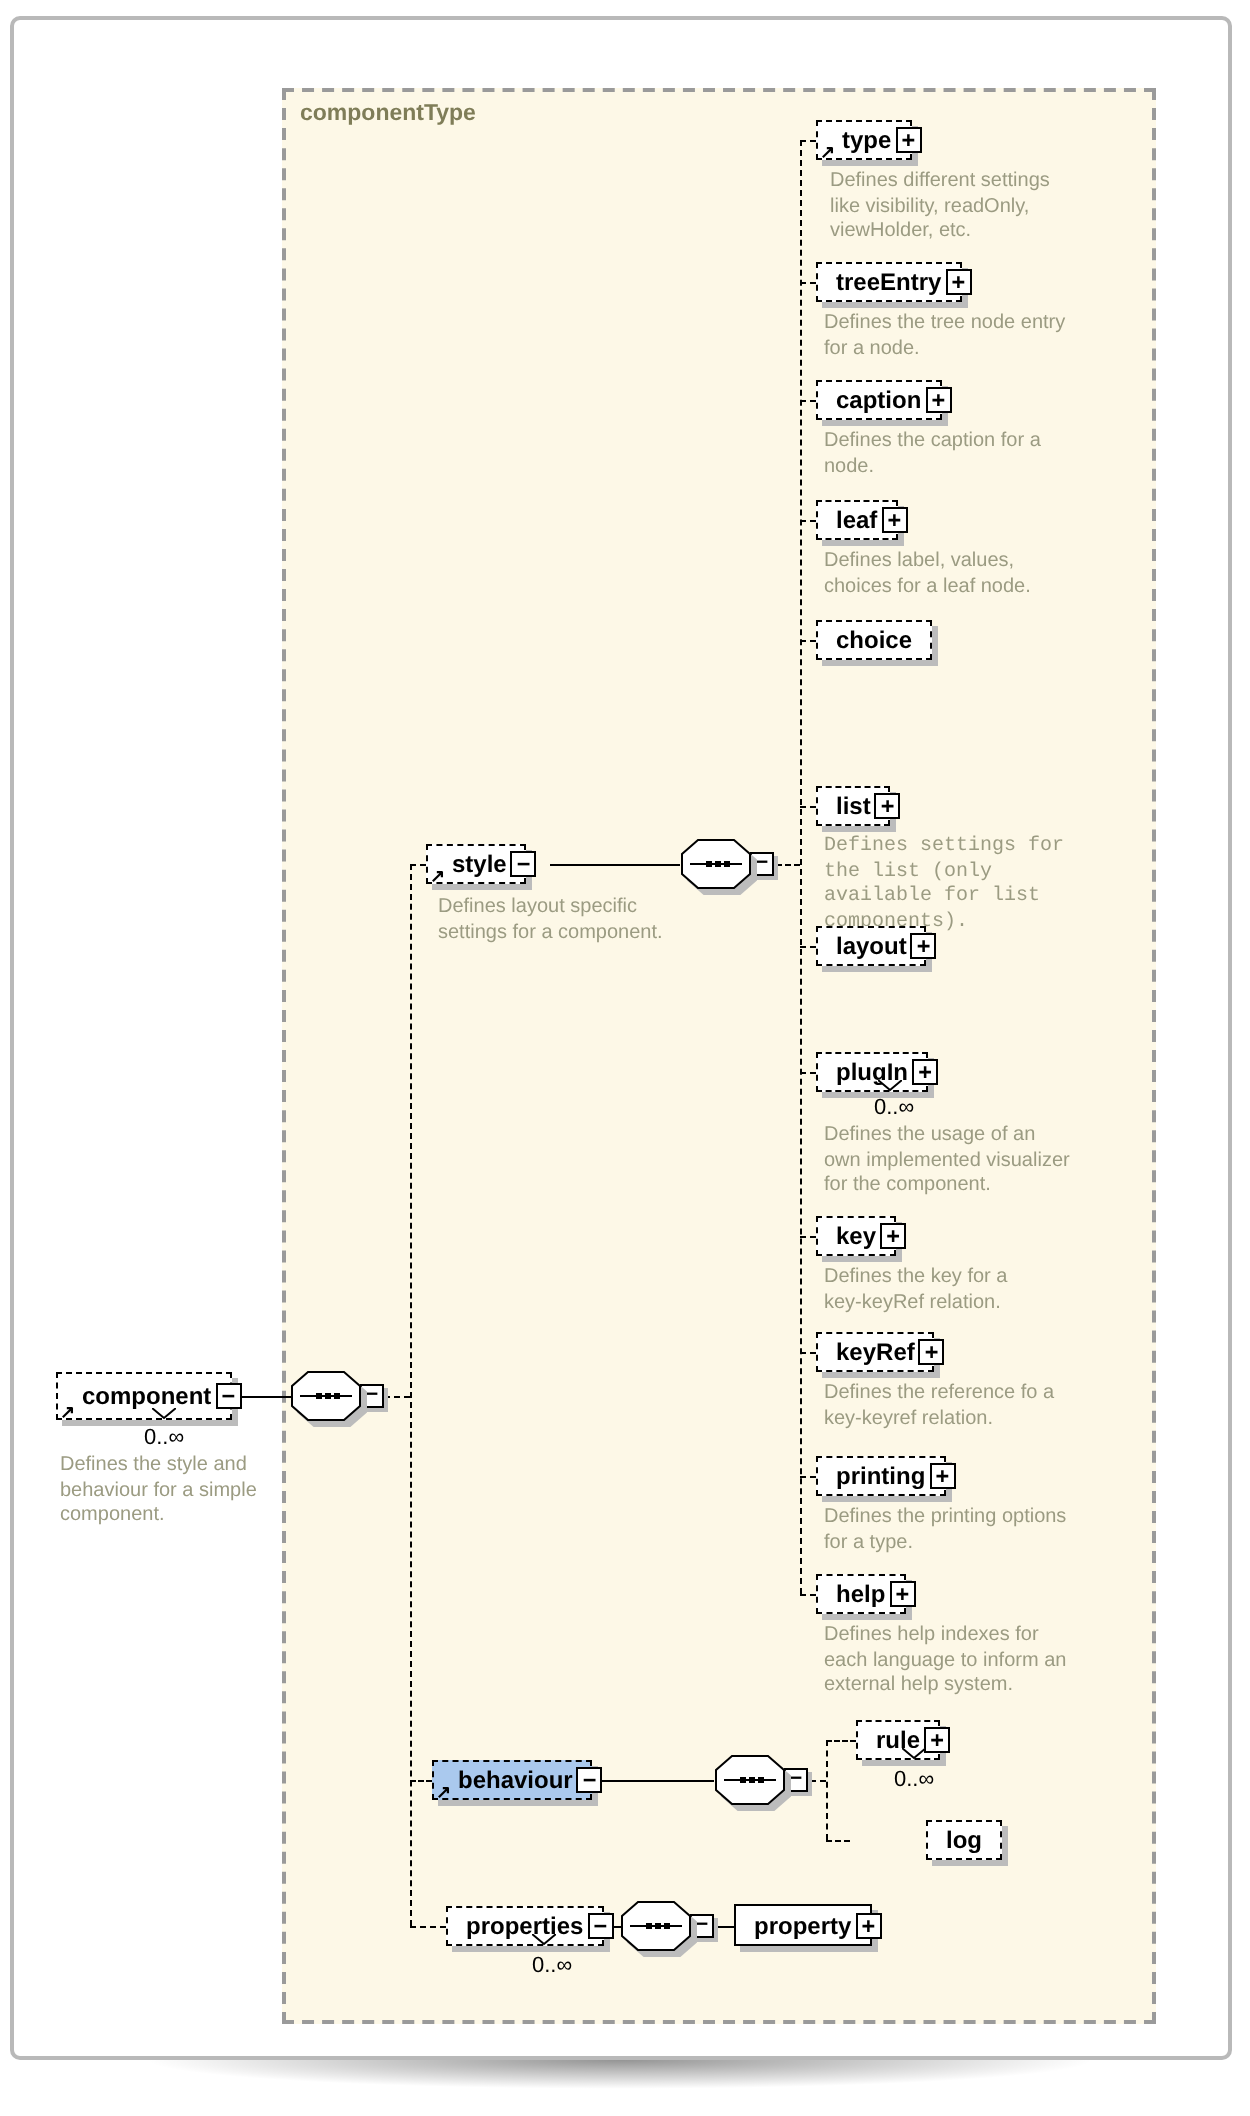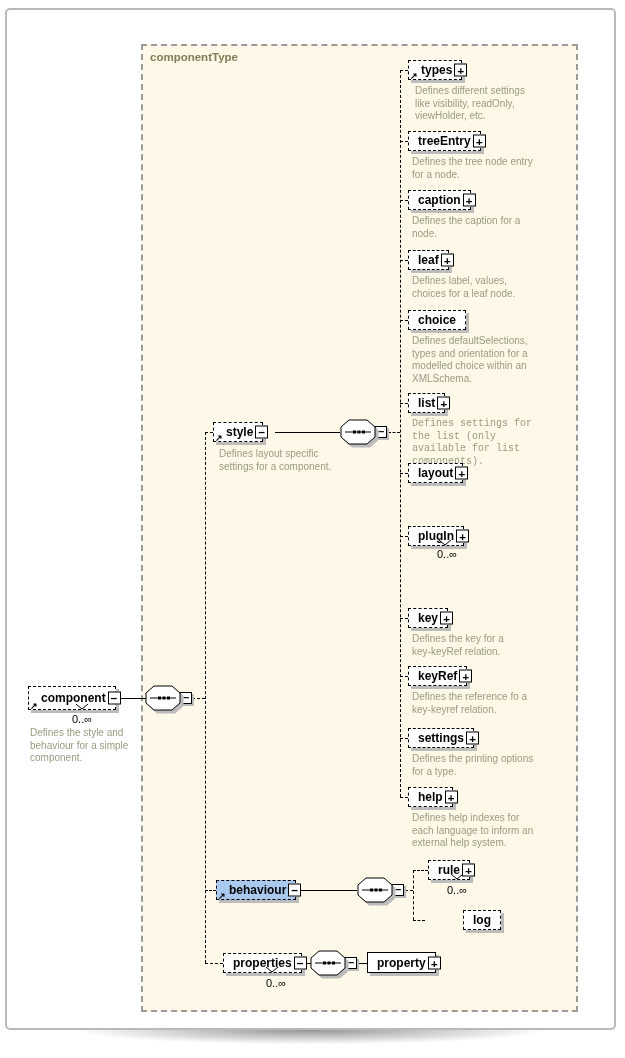--- a/index.html
+++ b/index.html
@@ -151,21 +151,21 @@
     <span>properties</span>
     <span class="pm">−</span>
     <span class="notch"><svg width="12" height="6">
           <path d="M0,0 L6,5 L12,0" fill="#fff" stroke="#000"></path>
         </svg></span>
   </div>
   <div class="mult" style="left:266px; top:977px;">0..∞</div>
 
   <div class="el hasref" style="left:408px; top:60px;">
     <span class="ref">↗</span>
-    <span>types</span>
+    <span>type</span>
     <span class="pm">+</span>
   </div>
   <div class="ann" style="left:415px; top:85px; width:126px;">Defines different settings like visibility, readOnly, viewHolder, etc.</div>
 
   <div class="el" style="left:408px; top:131px;">
     <span>treeEntry</span>
     <span class="pm">+</span>
   </div>
   <div class="ann" style="left:412px; top:156px; width:122px;">Defines the tree node entry for a node.</div>
 
@@ -177,56 +177,56 @@
 
   <div class="el" style="left:408px; top:250px;">
     <span>leaf</span>
     <span class="pm">+</span>
   </div>
   <div class="ann" style="left:412px; top:275px; width:116px;">Defines label, values, choices for a leaf node.</div>
 
   <div class="el" style="left:408px; top:310px;">
     <span>choice</span>
   </div>
-  <div class="ann" style="left:412px; top:335px; width:124px;">Defines defaultSelections, types and orientation for a modelled choice within an XMLSchema.</div>
 
   <div class="el" style="left:408px; top:393px;">
     <span>list</span>
     <span class="pm">+</span>
   </div>
   <div class="ann" style="left:412px; top:418px; width:122px;font-family:Liberation Mono, monospace;">Defines settings for the list (only available for list components).</div>
 
   <div class="el" style="left:408px; top:463px;">
     <span>layout</span>
     <span class="pm">+</span>
   </div>
 
   <div class="el" style="left:408px; top:526px;">
     <span>plugIn</span>
     <span class="pm">+</span>
     <span class="notch"><svg width="12" height="6">
           <path d="M0,0 L6,5 L12,0" fill="#fff" stroke="#000"></path>
         </svg></span>
   </div>
   <div class="mult" style="left:437px; top:548px;">0..∞</div>
+  <div class="ann" style="left:412px; top:562px; width:126px;">Defines the usage of an own implemented visualizer for the component.</div>
 
   <div class="el" style="left:408px; top:608px;">
     <span>key</span>
     <span class="pm">+</span>
   </div>
   <div class="ann" style="left:412px; top:633px; width:112px;">Defines the key for a key-keyRef relation.</div>
 
   <div class="el" style="left:408px; top:666px;">
     <span>keyRef</span>
     <span class="pm">+</span>
   </div>
   <div class="ann" style="left:412px; top:691px; width:120px;">Defines the reference fo a key-keyref relation.</div>
 
   <div class="el" style="left:408px; top:728px;">
-    <span>settings</span>
+    <span>printing</span>
     <span class="pm">+</span>
   </div>
   <div class="ann" style="left:412px; top:753px; width:124px;">Defines the printing options for a type.</div>
 
   <div class="el" style="left:408px; top:787px;">
     <span>help</span>
     <span class="pm">+</span>
   </div>
   <div class="ann" style="left:412px; top:812px; width:130px;">Defines help indexes for each language to inform an external help system.</div>
 

